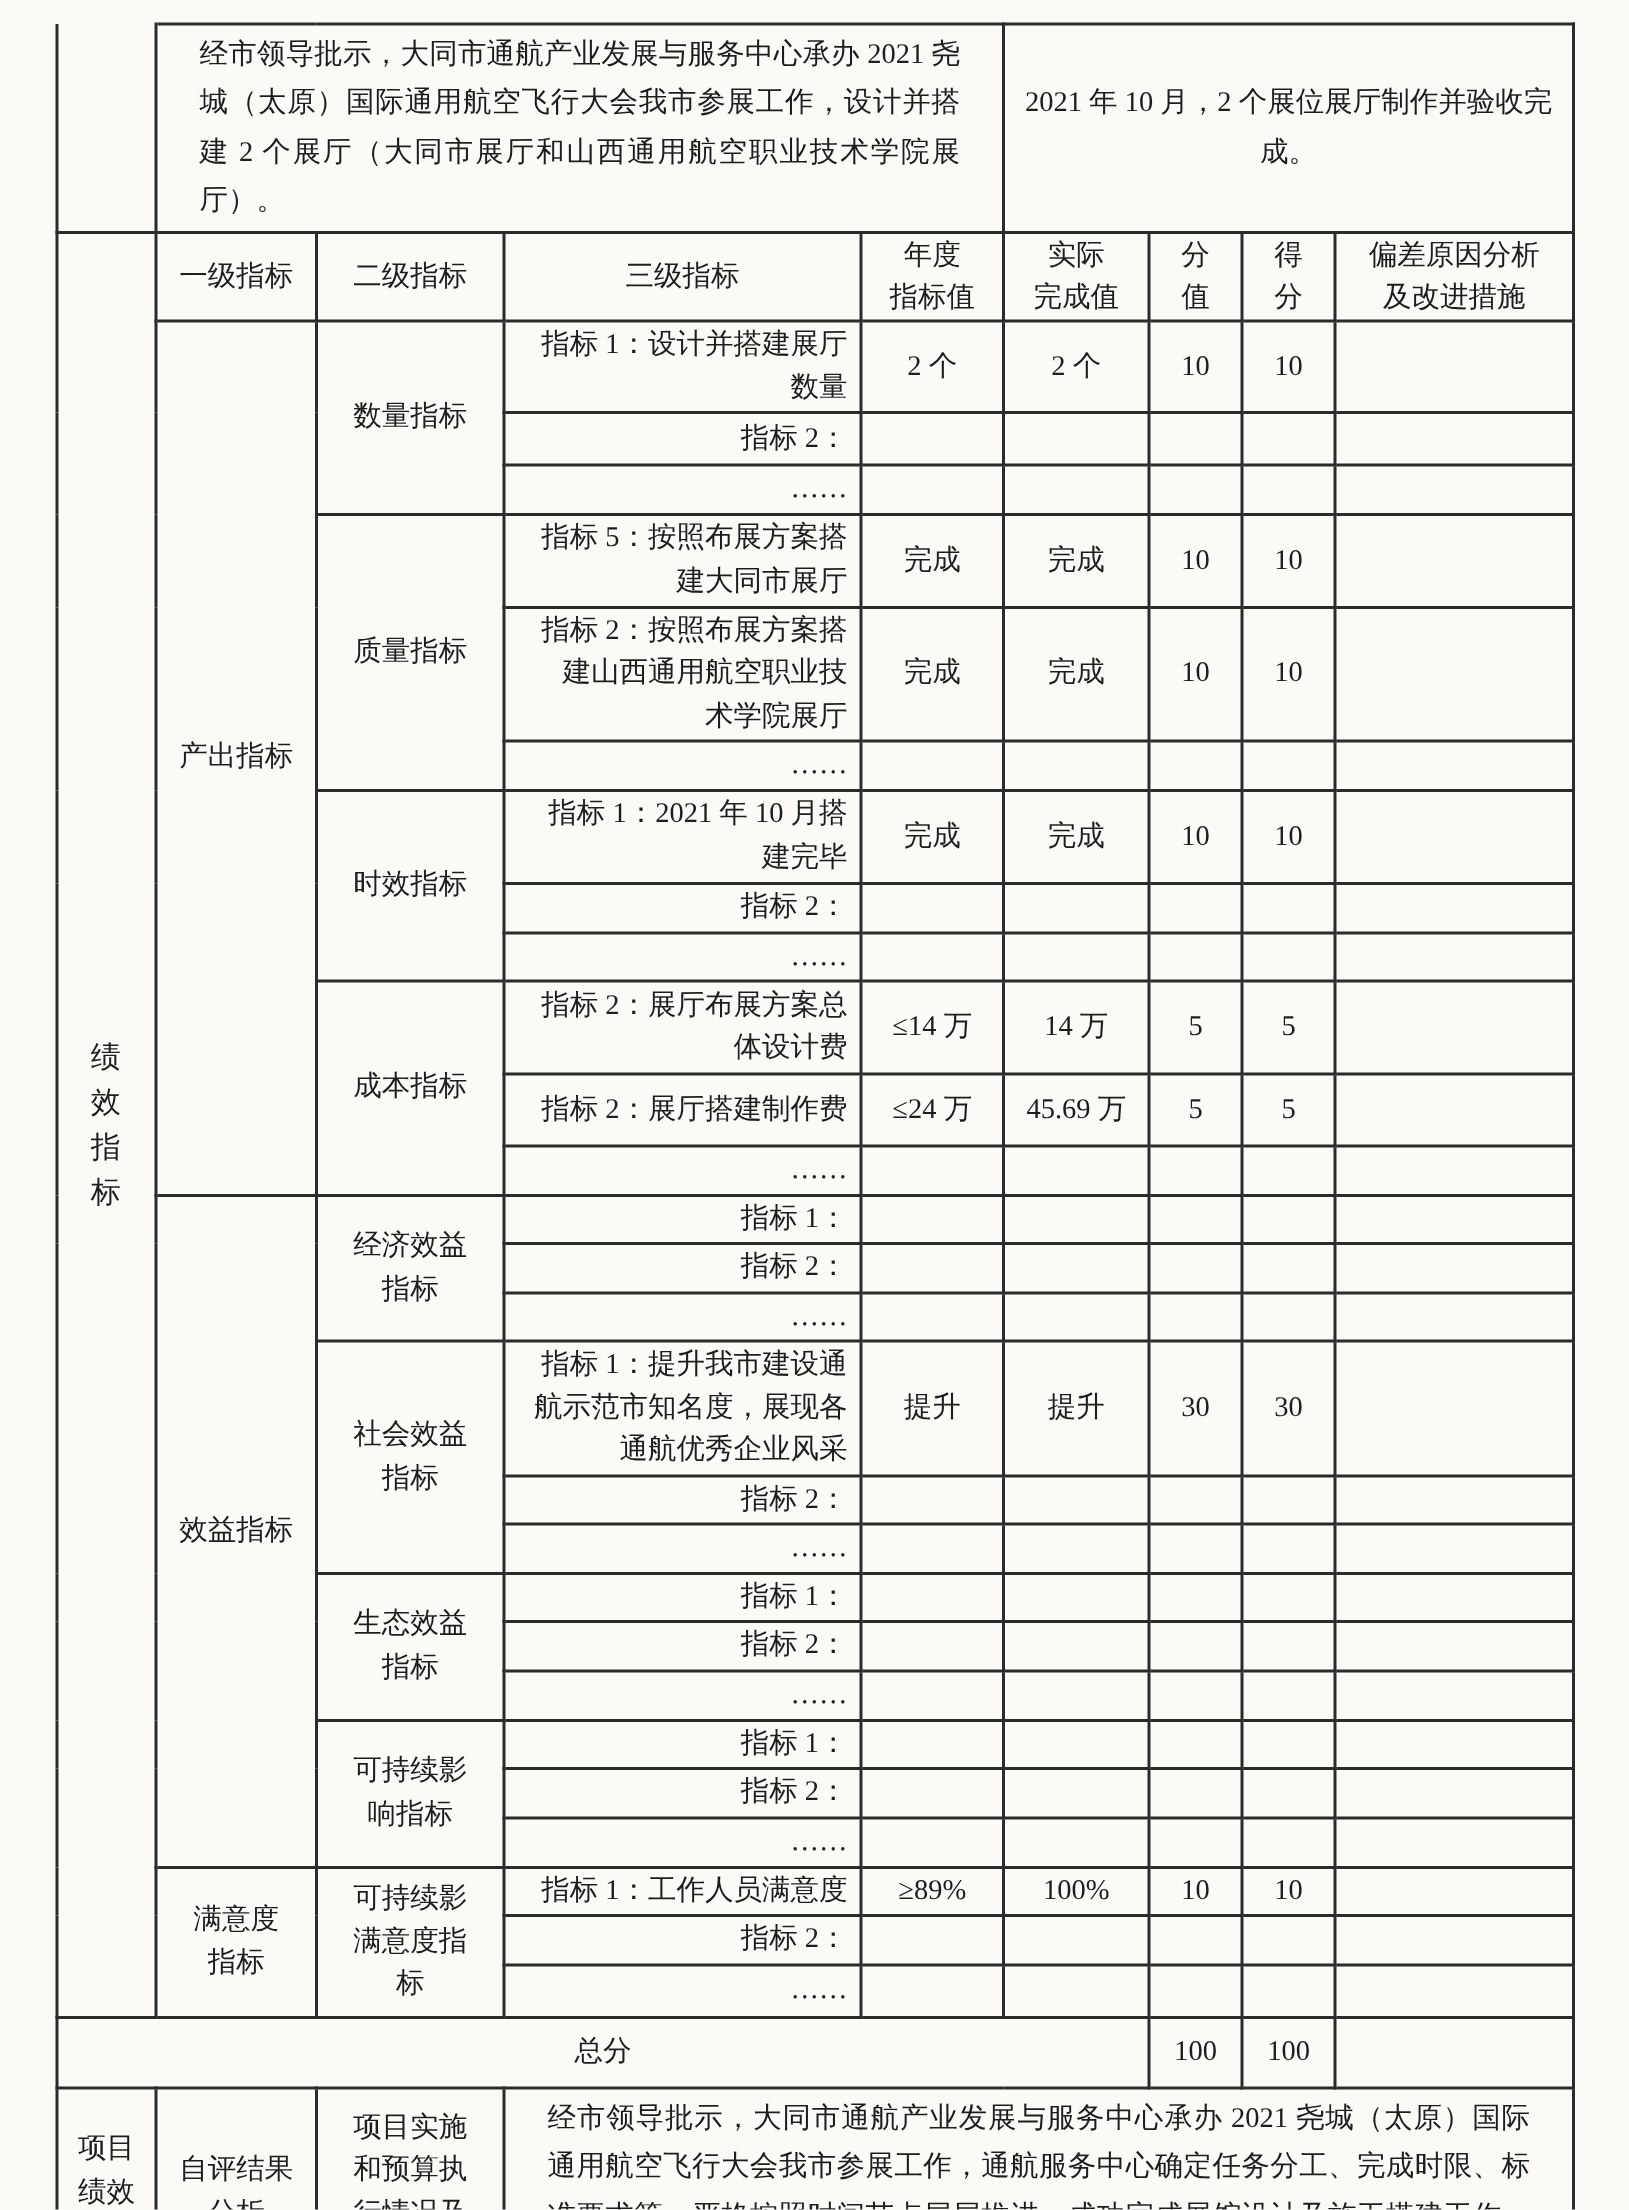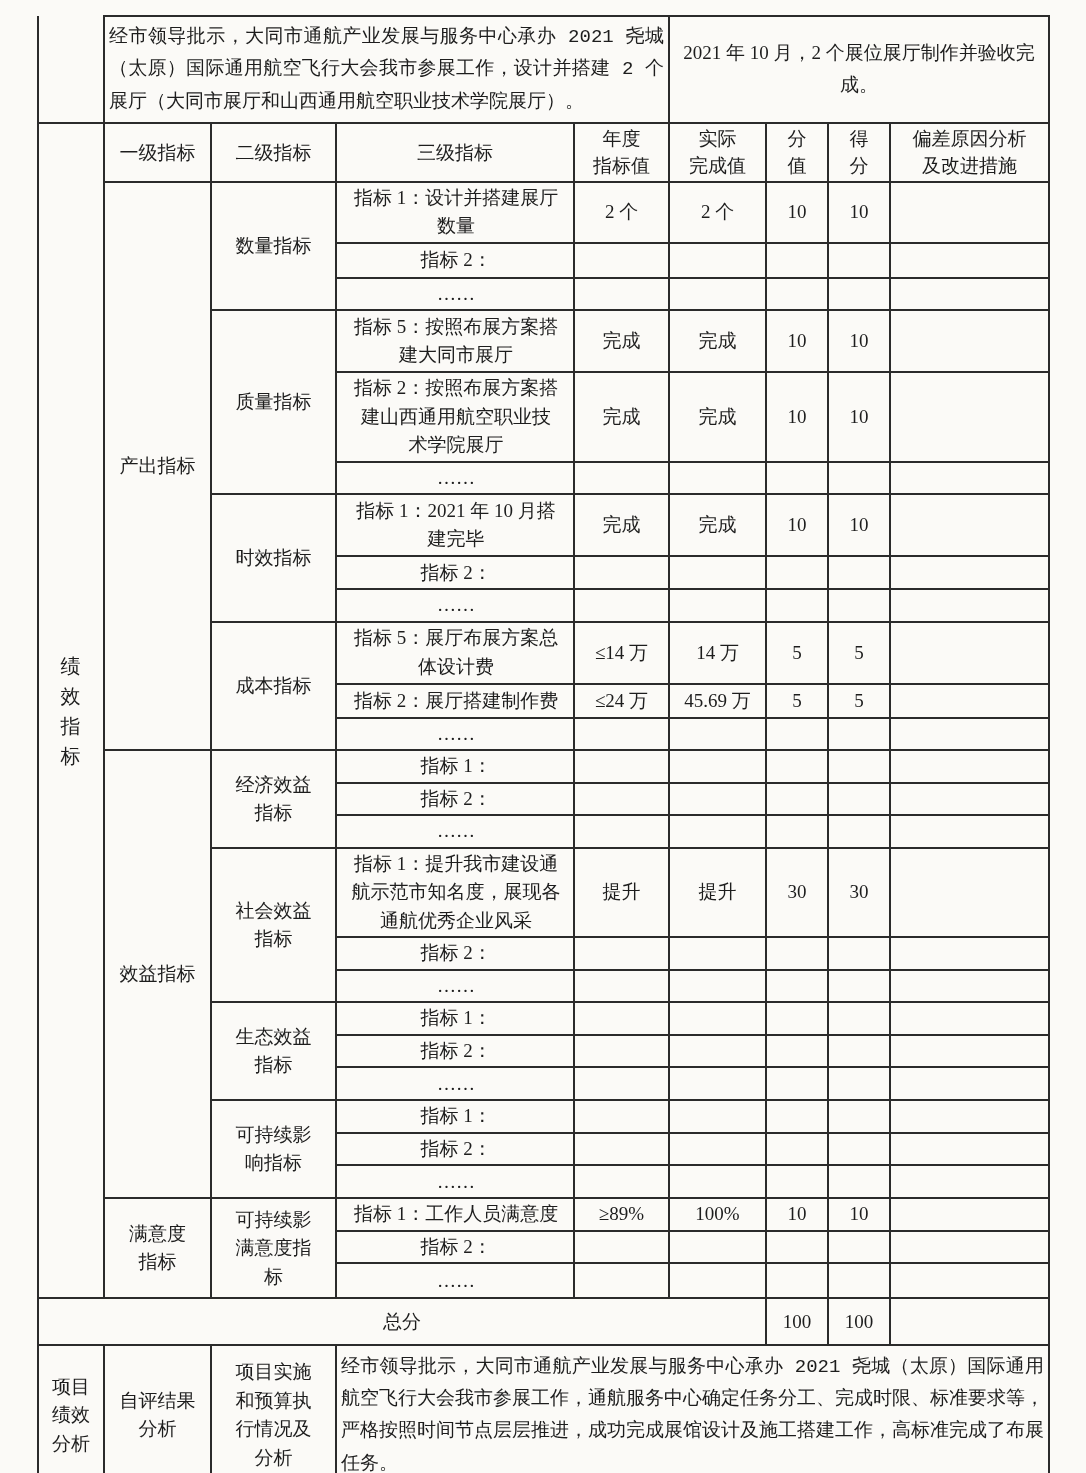--- a/index.html
+++ b/index.html
@@ -20,22 +20,22 @@
     border:2px solid #2b2b2b;
     box-sizing:border-box;
     font-size:19px;
     line-height:1.5;
     padding:1px 8px;
     vertical-align:middle;
     overflow:hidden;
     word-break:break-all;
   }
   .c{text-align:center;}
-  .l{text-align:center;padding-left:10px;border-radius:11px;}
-  .just{text-align:justify;padding:4px 4px;line-height:1.7;font-family:Liberation Mono, monospace;}
+  .l{text-align:right;padding-left:10px;border-radius:11px;}
+  .just{text-align:justify;padding:4px 28px;line-height:1.7;}
   .preline{white-space:pre-line;margin-top:40px;}
   .no-top{border-top:none;}
   .vlabel{font-size:20px;line-height:1.5;letter-spacing:1px;}
   .hdr{line-height:1.45;}
   .sum-right{line-height:1.7;}
 </style>
 </head>
 <body>
 
 <div class="page">
@@ -158,29 +158,29 @@
     <td class="l preline">……</td>
     <td class="c"></td>
     <td class="c"></td>
     <td class="c"></td>
     <td class="c"></td>
     <td></td>
   </tr>
 
   <tr style="height:62px">
     <td rowspan="3" class="c preline">成本指标</td>
-    <td class="l preline">指标 5：展厅布展方案总
+    <td class="l preline">指标 2：展厅布展方案总
 体设计费</td>
     <td class="c">≤14 万</td>
     <td class="c">14 万</td>
     <td class="c">5</td>
     <td class="c">5</td>
     <td></td>
   </tr>
-  <tr style="height:34px">
+  <tr style="height:48px">
     <td class="l preline">指标 2：展厅搭建制作费</td>
     <td class="c">≤24 万</td>
     <td class="c">45.69 万</td>
     <td class="c">5</td>
     <td class="c">5</td>
     <td></td>
   </tr>
   <tr style="height:32px">
     <td class="l preline">……</td>
     <td class="c"></td>

